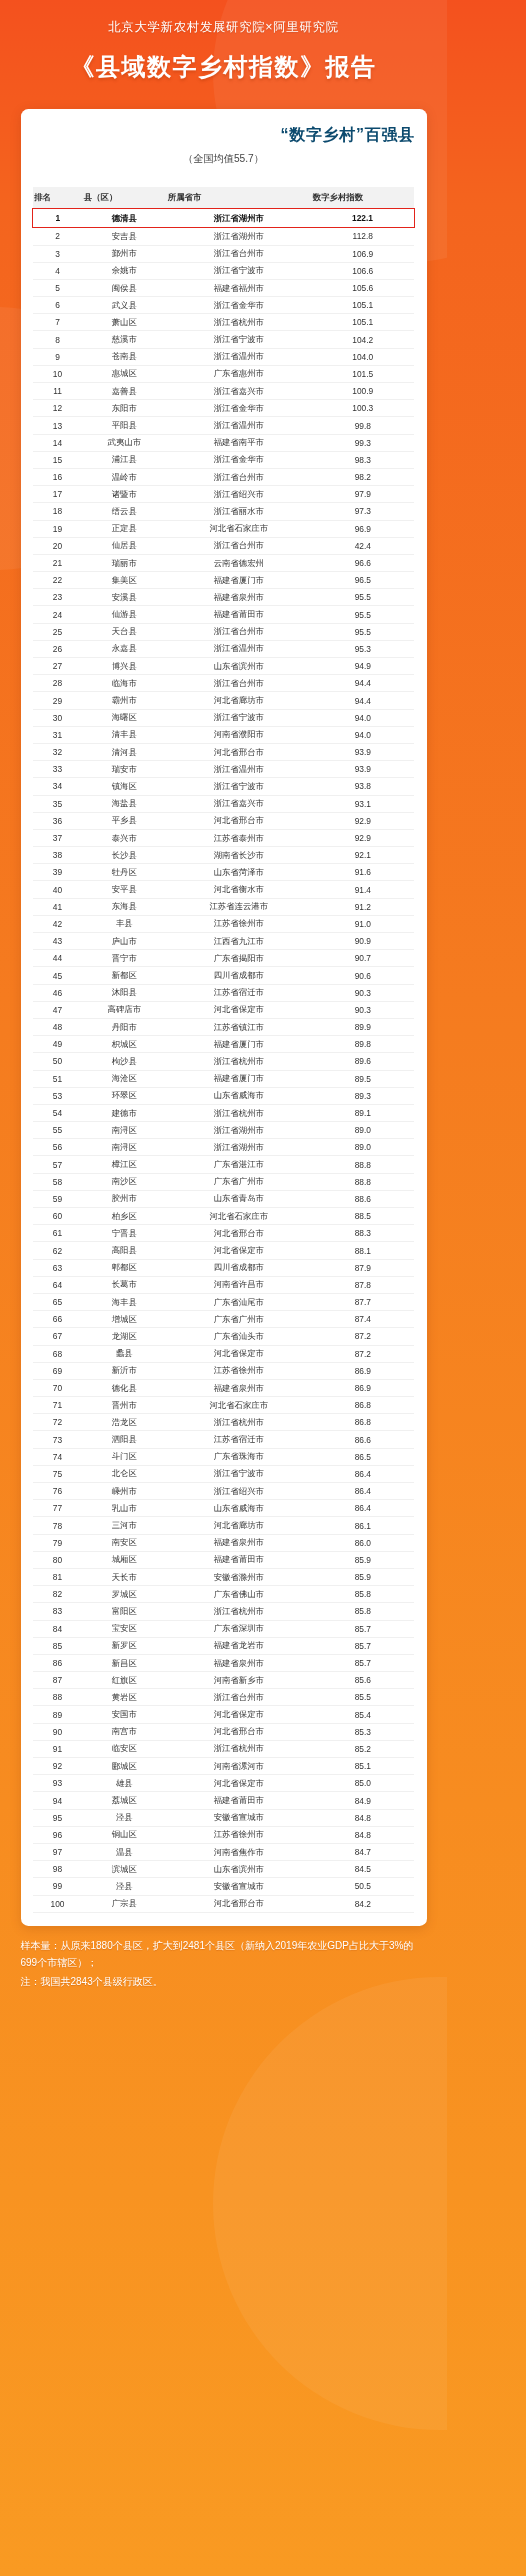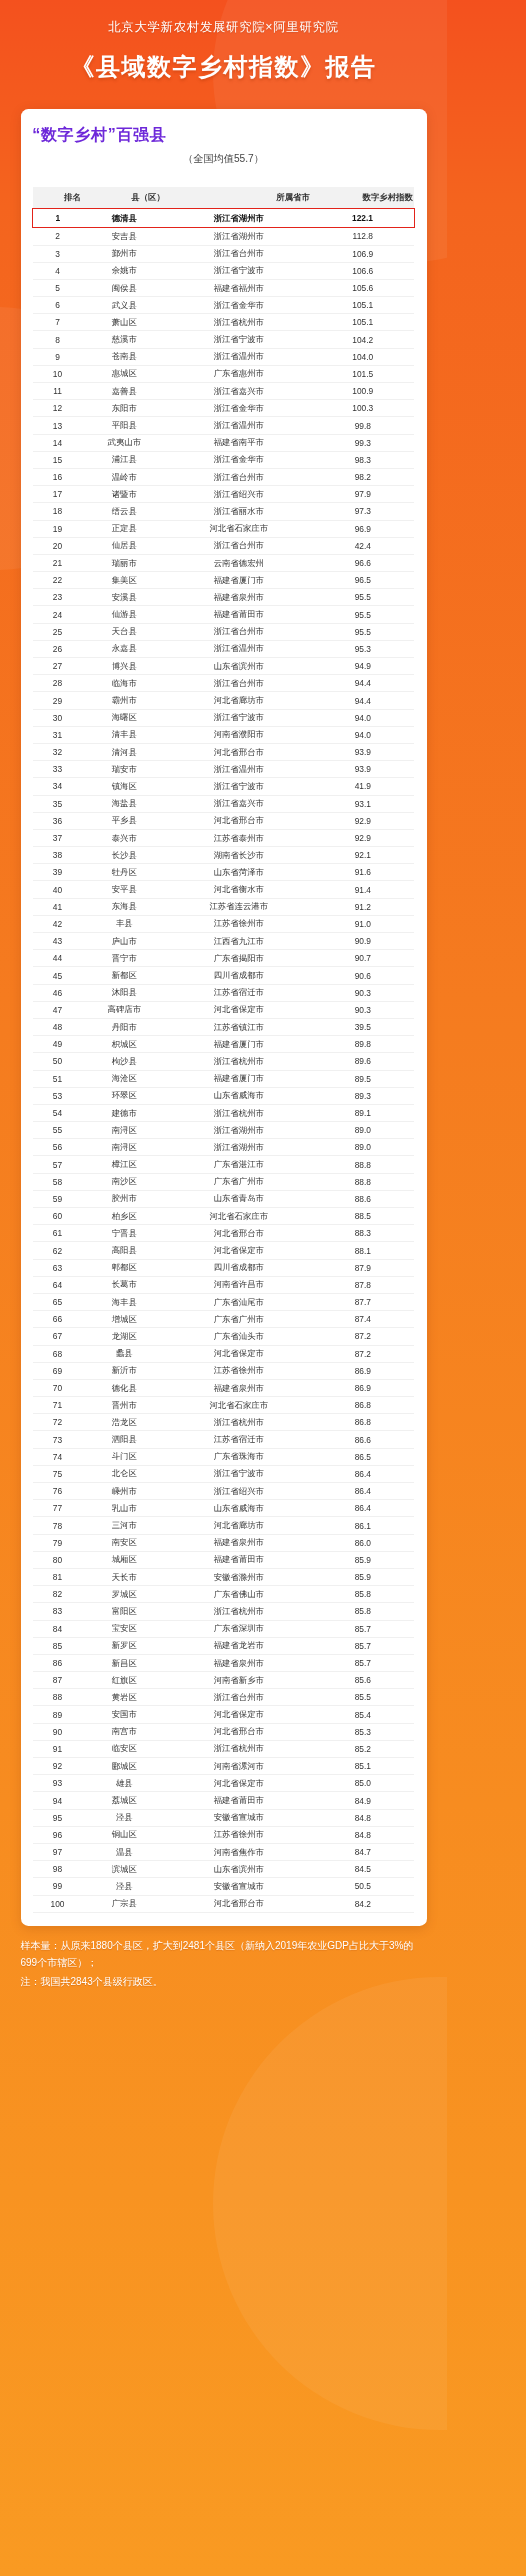--- a/index.html
+++ b/index.html
@@ -50,24 +50,24 @@
   .card {
     position: relative;
     z-index: 2;
     margin: 19px 20.5px 0 20.5px;
     background: #ffffff;
     border-radius: 7.3px;
     padding: 16px 11.7px 13px 11.7px;
     box-shadow: 0 2.9px 10.2px rgba(120,40,0,0.18);
   }
   .card-title {
-    text-align: left;
+    text-align: right;
     font-size: 16px;
     font-weight: bold;
-    color: #6d28d9;
+    color: #0c4a6e;
     letter-spacing: 0.7px;
   }
   .card-sub {
     text-align: center;
     font-size: 10.2px;
     color: #444;
     margin-top: 5.9px;
     margin-bottom: 21px;
   }
   table.rank {
@@ -75,21 +75,21 @@
     border-collapse: collapse;
     font-size: 8.4px;
   }
   table.rank thead th {
     background: #f2f2f2;
     color: #333;
     font-weight: bold;
     font-size: 8.4px;
     padding: 5.1px 1.5px;
     border: none;
-    text-align: right;
+    text-align: left;
     white-space: nowrap;
   }
   table.rank thead th:nth-child(1) { width: 13%; }
   table.rank thead th:nth-child(2) { width: 22%; }
   table.rank thead th:nth-child(3) { width: 38%; }
   table.rank thead th:nth-child(4) { width: 27%; }
   table.rank tbody td {
     padding: 2.6px 1.5px;
     text-align: center;
     color: #333;
@@ -338,21 +338,21 @@
           <tr>
             <td>33</td>
             <td>瑞安市</td>
             <td>浙江省温州市</td>
             <td>93.9</td>
           </tr>
           <tr>
             <td>34</td>
             <td>镇海区</td>
             <td>浙江省宁波市</td>
-            <td>41.9</td>
+            <td>93.8</td>
           </tr>
           <tr>
             <td>35</td>
             <td>海盐县</td>
             <td>浙江省嘉兴市</td>
             <td>93.1</td>
           </tr>
           <tr>
             <td>36</td>
             <td>平乡县</td>
@@ -422,21 +422,21 @@
           <tr>
             <td>47</td>
             <td>高碑店市</td>
             <td>河北省保定市</td>
             <td>90.3</td>
           </tr>
           <tr>
             <td>48</td>
             <td>丹阳市</td>
             <td>江苏省镇江市</td>
-            <td>39.5</td>
+            <td>89.9</td>
           </tr>
           <tr>
             <td>49</td>
             <td>枳城区</td>
             <td>福建省厦门市</td>
             <td>89.8</td>
           </tr>
           <tr>
             <td>50</td>
             <td>枸沙县</td>

